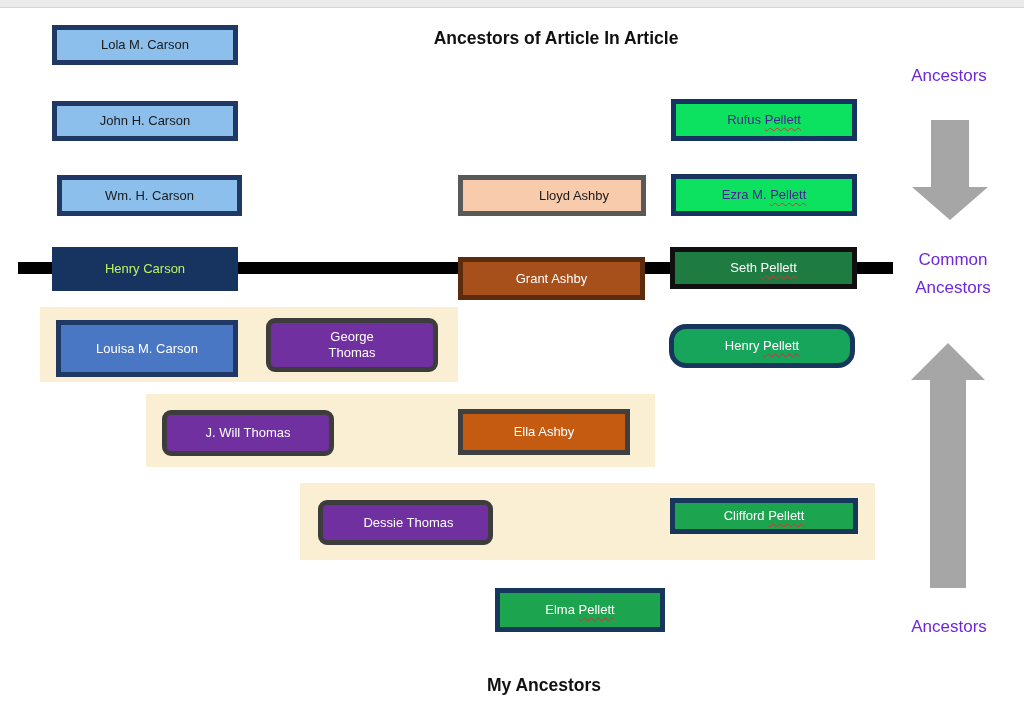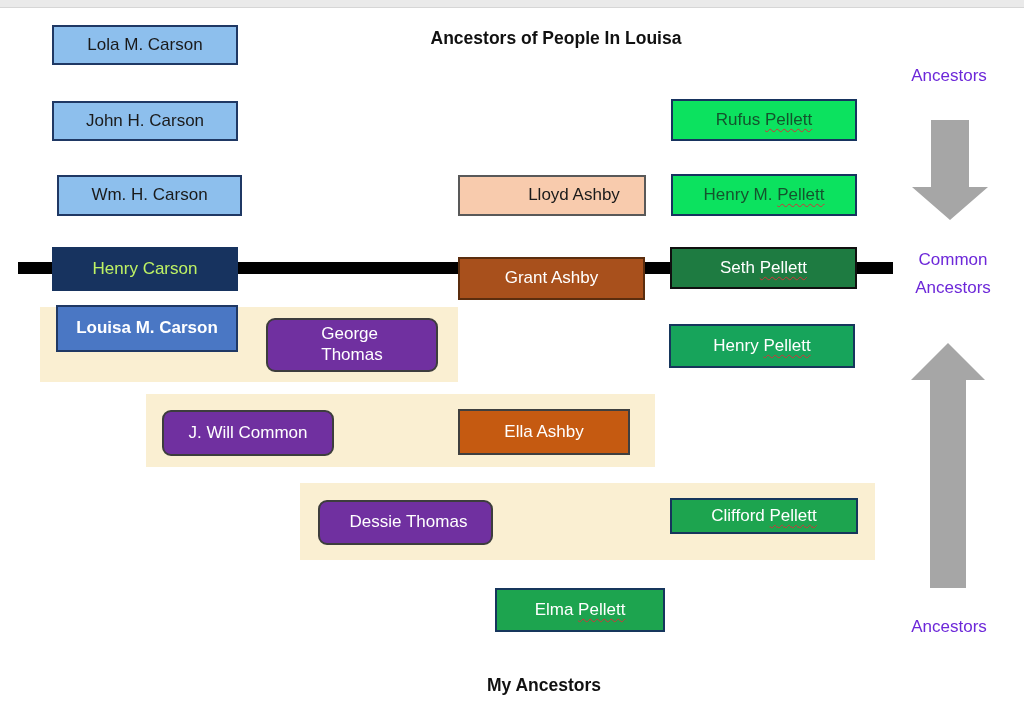--- a/index.html
+++ b/index.html
@@ -13,50 +13,50 @@
 
   .band{position:absolute;background:#FAEFD2;}
   #band1{left:40px;top:307px;width:418px;height:75px;}
   #band2{left:146px;top:394px;width:509px;height:73px;}
   #band3{left:300px;top:483px;width:575px;height:77px;}
 
   .hline{position:absolute;left:18px;top:262px;width:875px;height:12px;background:#000;}
 
   .box{
     position:absolute;display:flex;align-items:center;justify-content:center;
-    border:2px solid #a16207;font-size:17px;text-align:left;line-height:1.22;
+    border:5px solid #a16207;font-size:13px;text-align:center;line-height:1.22;
     box-sizing:border-box;
   }
   .prewrap{white-space:pre-line;}
   .sq{text-decoration-line:underline;text-decoration-style:wavy;text-decoration-color:#D13438;text-decoration-thickness:1px;text-underline-offset:3px;}
 
   
   .c-lightblue{background:#8DBFED;border-color:#1F3864;color:#1a1a1a;}
   .c-navy{background:#17335F;border-color:#17335F;color:#bef264;}
   .c-medblue{background:#4A77C4;border-color:#1F3864;color:#fff;}
   .c-purple{background:#7030A0;border-color:#3d3d3d;color:#fff;border-radius:9px;}
   .c-peach{background:#F8CBAD;border-color:#595959;color:#1a1a1a;padding-left:44px;}
   .c-brown{background:#A8501C;border-color:#5B2D0E;color:#fff;margin-top:9px;}
   .c-orange{background:#C55A11;border-color:#3f3f3f;color:#fff;}
-  .c-springgreen{background:#0CE25F;border-color:#17335F;color:#14532d;}
+  .c-springgreen{background:#0CE25F;border-color:#17335F;color:#4c1d95;}
   .c-darkgreen{background:#1E7B41;border-color:#101010;color:#fff;}
-  .c-midgreen{background:#17A45B;border-color:#16365C;color:#fff;}
+  .c-midgreen{background:#17A45B;border-color:#16365C;color:#fff;border-radius:17px;}
   .c-green{background:#1DA44F;border-color:#16365C;color:#fff;}
 
   
   #b-lola{left:52px;top:25px;width:186px;height:40px;}
   #b-john{left:52px;top:101px;width:186px;height:40px;}
   #b-wm{left:57px;top:175px;width:185px;height:41px;}
   #b-lloyd{left:458px;top:175px;width:188px;height:41px;}
   #b-rufus{left:671px;top:99px;width:186px;height:42px;}
   #b-ezra{left:671px;top:174px;width:186px;height:42px;}
   #b-henry-carson{left:52px;top:247px;width:186px;height:44px;}
   #b-grant{left:458px;top:248px;width:187px;height:43px;}
   #b-seth{left:670px;top:247px;width:187px;height:42px;}
-  #b-louisa{left:56px;top:305px;width:182px;height:47px;font-weight:bold;}
+  #b-louisa{left:56px;top:320px;width:182px;height:57px;}
   #b-george{left:266px;top:318px;width:172px;height:54px;}
   #b-henry-pellett{left:669px;top:324px;width:186px;height:44px;}
   #b-jwill{left:162px;top:410px;width:172px;height:46px;}
   #b-ella{left:458px;top:409px;width:172px;height:46px;}
   #b-dessie{left:318px;top:500px;width:175px;height:45px;padding-left:6px;}
   #b-clifford{left:670px;top:498px;width:188px;height:36px;}
   #b-elma{left:495px;top:588px;width:170px;height:44px;}
 
   
   .sidelabel{position:absolute;font-size:17px;color:#6d28d9;text-align:center;}
@@ -66,21 +66,21 @@
   .arrow{position:absolute;}
   #arrow-down{left:912px;top:120px;}
   #arrow-up{left:911px;top:343px;}
 </style>
 </head>
 <body>
 
 <div class="canvas">
   <div class="topstrip"></div>
 
-  <div class="title">Ancestors of People In Louisa</div>
+  <div class="title">Ancestors of Article In Article</div>
 
   <div class="band" id="band1"></div>
   <div class="band" id="band2"></div>
   <div class="band" id="band3"></div>
 
   <div class="hline"></div>
 
   <div class="box c-lightblue" id="b-lola">
     <span><span>Lola M. Carson</span><span class="sq"></span></span>
   </div>
@@ -90,21 +90,21 @@
   <div class="box c-lightblue" id="b-john">
     <span><span>John H. Carson</span><span class="sq"></span></span>
   </div>
   <div class="box c-peach" id="b-lloyd">
     <span><span>Lloyd Ashby</span><span class="sq"></span></span>
   </div>
   <div class="box c-springgreen" id="b-rufus">
     <span><span>Rufus </span><span class="sq">Pellett</span></span>
   </div>
   <div class="box c-springgreen" id="b-ezra">
-    <span><span>Henry M. </span><span class="sq">Pellett</span></span>
+    <span><span>Ezra M. </span><span class="sq">Pellett</span></span>
   </div>
 
   <div class="box c-navy" id="b-henry-carson">
     <span><span>Henry Carson</span><span class="sq"></span></span>
   </div>
   <div class="box c-brown" id="b-grant">
     <span><span>Grant Ashby</span><span class="sq"></span></span>
   </div>
   <div class="box c-darkgreen" id="b-seth">
     <span><span>Seth </span><span class="sq">Pellett</span></span>
@@ -114,21 +114,21 @@
     <span><span>Louisa M. Carson</span><span class="sq"></span></span>
   </div>
   <div class="box c-purple" id="b-george">
     <span><span class="prewrap">George
 Thomas</span><span class="sq"></span></span>
   </div>
   <div class="box c-midgreen" id="b-henry-pellett">
     <span><span>Henry </span><span class="sq">Pellett</span></span>
   </div>
   <div class="box c-purple" id="b-jwill">
-    <span><span>J. Will Common</span><span class="sq"></span></span>
+    <span><span>J. Will Thomas</span><span class="sq"></span></span>
   </div>
   <div class="box c-orange" id="b-ella">
     <span><span>Ella Ashby</span><span class="sq"></span></span>
   </div>
   <div class="box c-purple" id="b-dessie">
     <span><span>Dessie Thomas</span><span class="sq"></span></span>
   </div>
   <div class="box c-green" id="b-clifford">
     <span><span>Clifford </span><span class="sq">Pellett</span></span>
   </div>

